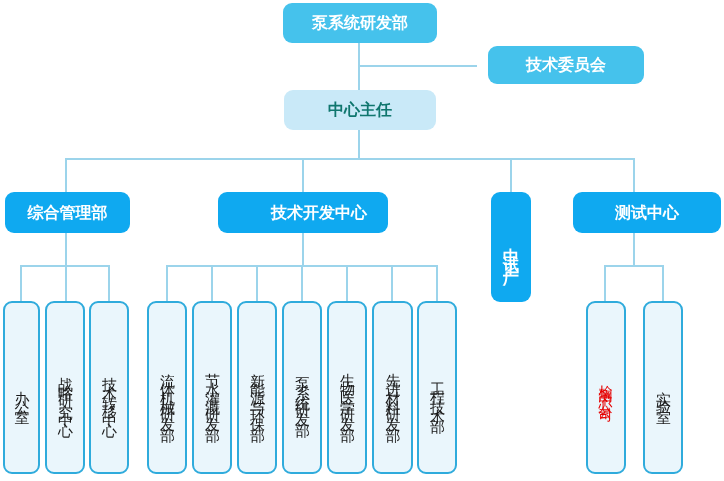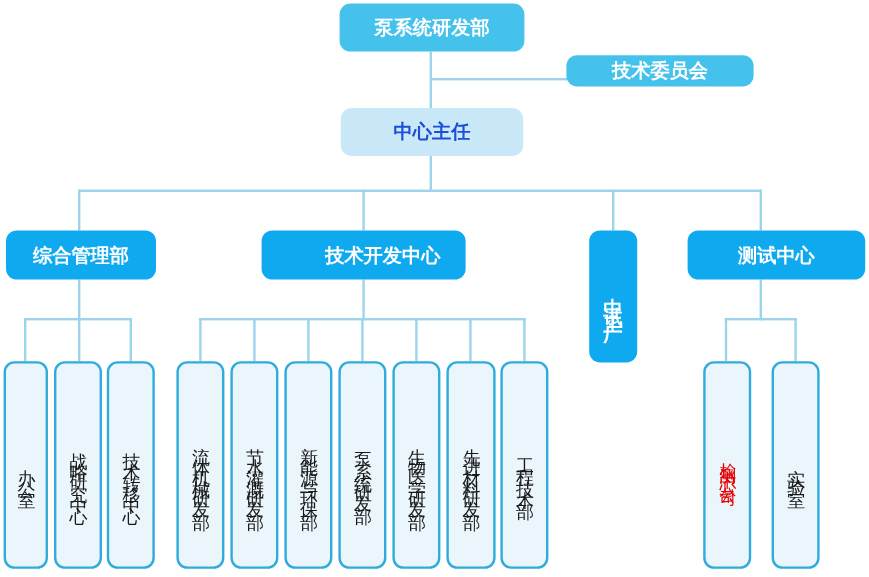--- a/index.html
+++ b/index.html
@@ -8,21 +8,21 @@
     font-family:"DejaVu Sans","Liberation Sans",sans-serif;
   }
   .line{position:absolute;background:#9CD4EB;}
   .box{
     position:absolute;display:flex;align-items:center;justify-content:center;
     border-radius:9px;font-weight:bold;font-size:16px;line-height:1;
     white-space:nowrap;box-sizing:border-box;
   }
   .box--l1{background:#45C2EC;color:#ffffff;}
   .box--l2{background:#0FA9F0;color:#ffffff;}
-  .box--director{background:#C9E9F8;color:#1d4ed8;}
+  .box--director{background:#C9E9F8;color:#0f766e;font-family:Liberation Serif, serif;}
   .box--vertical{
     writing-mode:vertical-rl;text-orientation:upright;letter-spacing:8px;
     padding-top:8px;
   }
   .leaf{
     position:absolute;top:301px;height:173px;box-sizing:border-box;
     background:#EAF6FC;border:2px solid #2FABDC;border-radius:9px;
     display:flex;align-items:center;justify-content:center;
     writing-mode:vertical-rl;text-orientation:upright;
     font-size:15px;letter-spacing:9px;color:#1a1a1a;line-height:1;
@@ -62,21 +62,21 @@
   <div class="line" style="left:346px;top:265px;width:2px;height:36px;"></div>
   <div class="line" style="left:391px;top:265px;width:2px;height:36px;"></div>
   <div class="line" style="left:436px;top:265px;width:2px;height:36px;"></div>
 
   <div class="line" style="left:633px;top:233px;width:2px;height:34px;"></div>
   <div class="line" style="left:604px;top:265px;width:60px;height:2px;"></div>
   <div class="line" style="left:604px;top:265px;width:2px;height:36px;"></div>
   <div class="line" style="left:662px;top:265px;width:2px;height:36px;"></div>
 
   <div class="box box--l1" style="left:283px;top:3px;width:154px;height:40px;">泵系统研发部</div>
-  <div class="box box--l1" style="left:472px;top:46px;width:156px;height:26px;">技术委员会</div>
+  <div class="box box--l1" style="left:488px;top:46px;width:156px;height:38px;">技术委员会</div>
   <div class="box box--director" style="left:284px;top:90px;width:152px;height:40px;">中心主任</div>
 
   <div class="box box--l2" style="left:5px;top:192px;width:125px;height:41px;">综合管理部</div>
   <div class="box box--l2" style="left:218px;top:192px;width:170px;height:41px;padding-left:32px;">技术开发中心</div>
   <div class="box box--l2 box--vertical" style="left:491px;top:192px;width:40px;height:110px;">中试工厂</div>
   <div class="box box--l2" style="left:573px;top:192px;width:148px;height:41px;">测试中心</div>
 
   <div class="leaf" style="left:3px;width:37px;">办公室</div>
   <div class="leaf" style="left:45px;width:40px;">战略研究中心</div>
   <div class="leaf" style="left:89px;width:40px;">技术转移中心</div>

